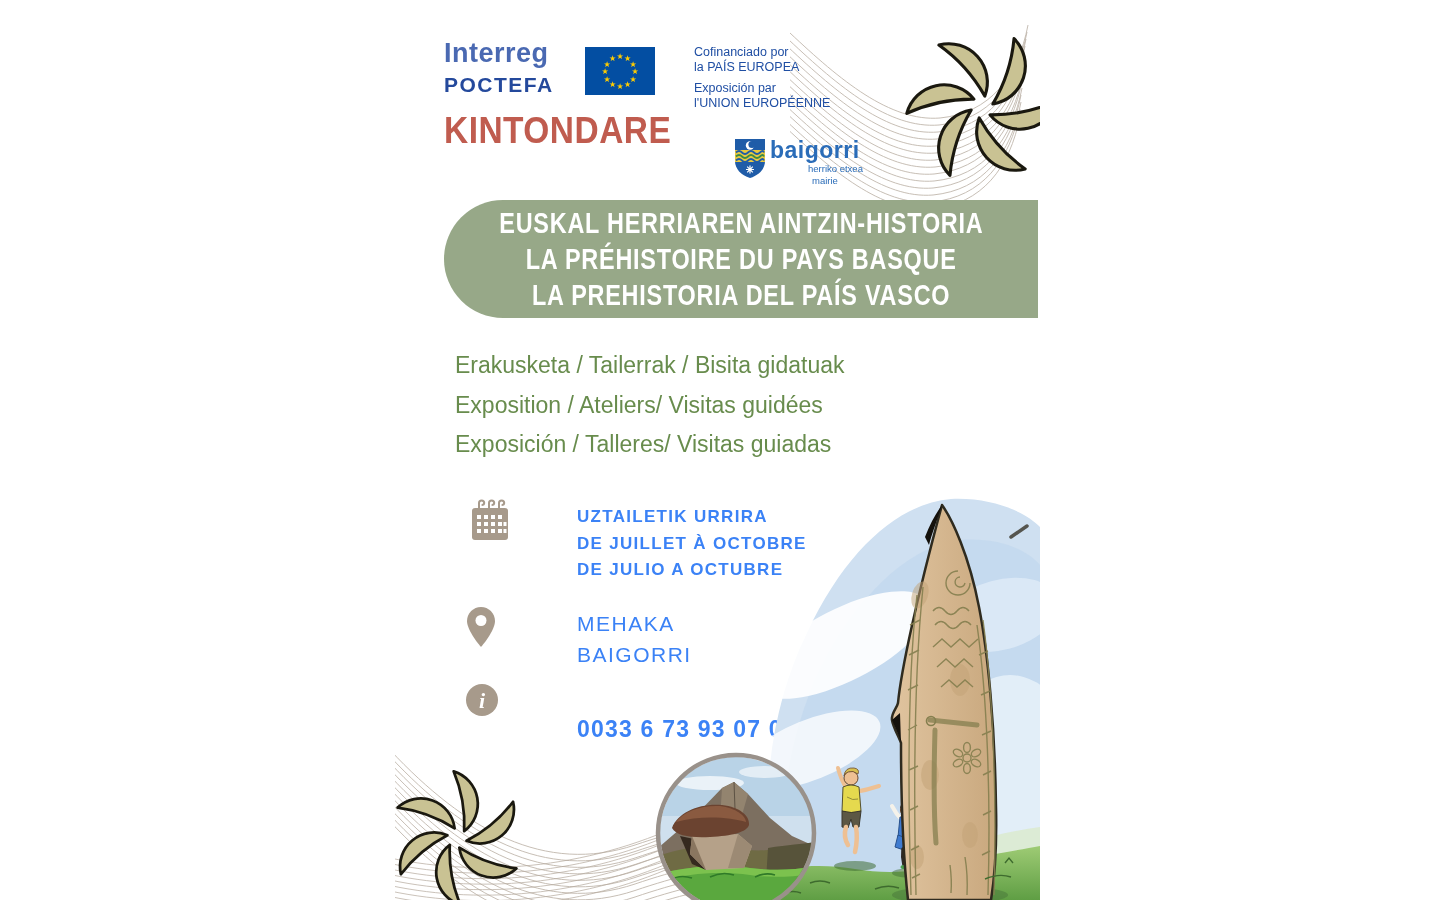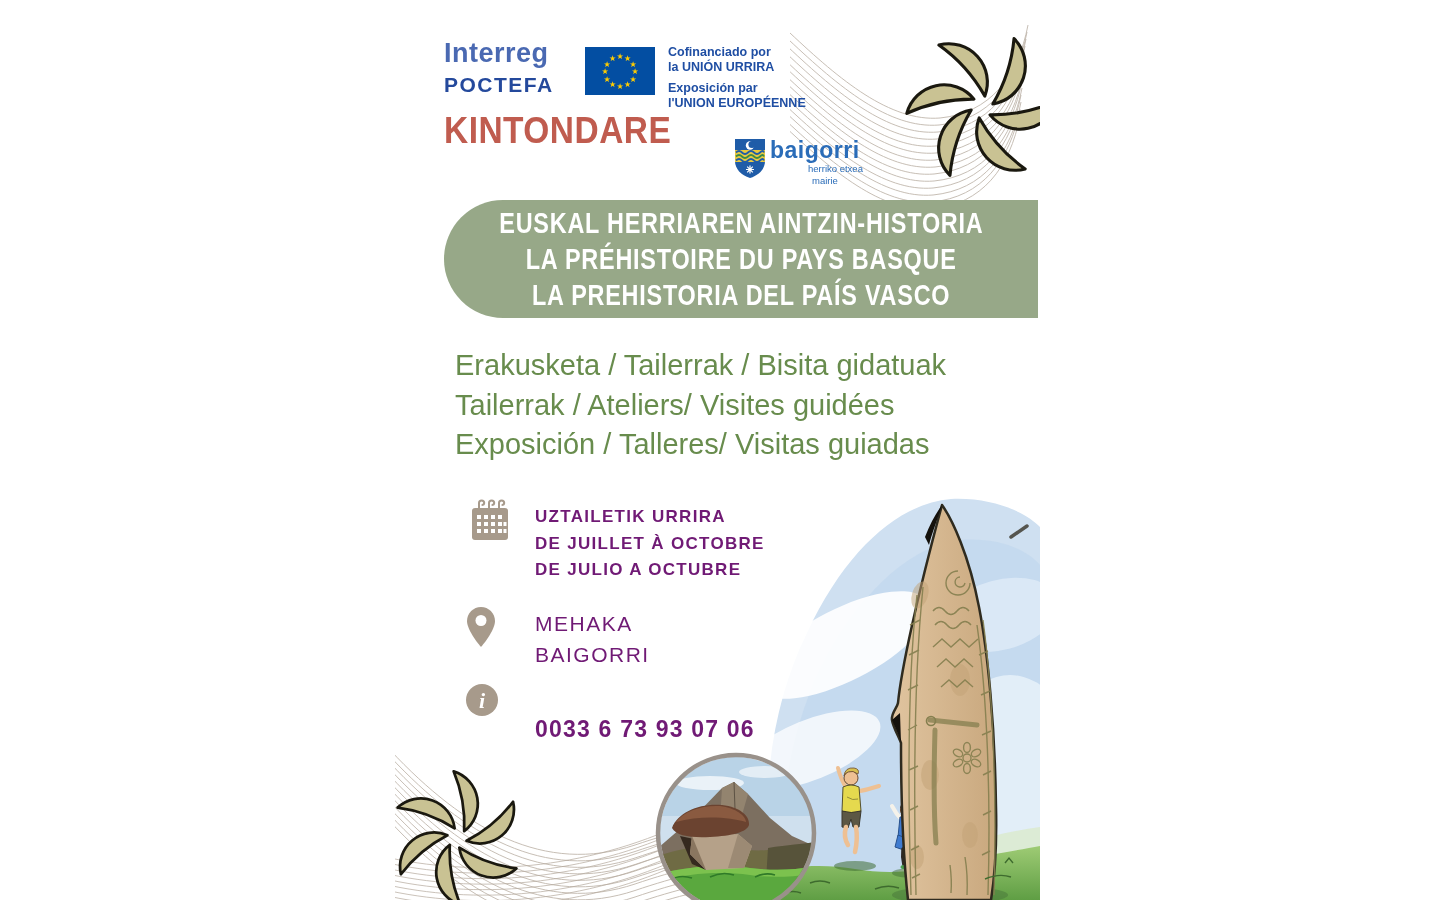--- a/index.html
+++ b/index.html
@@ -5,42 +5,42 @@
   html,body{margin:0;padding:0;background:#fff;}
   .page{position:relative;width:1350px;height:900px;background:#ffffff;overflow:hidden;
         font-family:"Liberation Sans", sans-serif;}
   .abs{position:absolute;}
 
   
   .interreg{left:444px;top:40px;line-height:1;}
   .interreg .brand{font-size:27px;font-weight:700;color:#4a69b2;letter-spacing:0.5px;}
   .interreg .program{font-size:21px;font-weight:800;color:#24499c;letter-spacing:1.5px;margin-top:7px;}
   .eu-flag{left:585px;top:47px;}
-  .eu-text{left:668px;top:45px;font-size:12.5px;font-weight:700;color:#1f4ea3;line-height:15px;}
+  .eu-text{left:694px;top:45px;font-size:12.5px;font-weight:400;color:#1f4ea3;line-height:15px;}
   .eu-text p{margin:0 0 6px 0;}
   .title{left:444px;top:110px;font-size:36px;font-weight:800;color:#c05c4f;letter-spacing:0.5px;
          transform:scaleX(0.93);transform-origin:left;}
   .baigorri{left:735px;top:139px;display:flex;align-items:flex-start;gap:5px;}
   .bg-text{line-height:1;}
   .bg-name{font-size:23px;font-weight:700;color:#2a6cb8;letter-spacing:0.5px;}
   .bg-sub{font-size:9.5px;color:#2a6cb8;margin-left:38px;margin-top:2px;}
   .bg-sub2{margin-left:42px;}
 
   
   .banner{left:444px;top:200px;width:594px;height:118px;background:#97a888;
           border-radius:59px 0 0 59px;display:flex;flex-direction:column;
           justify-content:center;align-items:center;gap:0;}
   .banner .line{color:#ffffff;font-weight:700;font-size:30px;line-height:36px;
                 letter-spacing:1px;white-space:nowrap;transform:scaleX(0.78);}
 
   
-  .activities{left:455px;top:346px;color:#688c4d;font-size:29px;line-height:39.5px;font-weight:400;}
+  .activities{left:455px;top:346px;color:#688c4d;font-size:23px;line-height:39.5px;font-weight:400;}
 
   
-  .d-text{color:#701a75;}
+  .d-text{color:#3b82f6;margin-left:42px;}
   .dates{left:535px;top:504px;font-size:17px;font-weight:600;letter-spacing:1.3px;line-height:26.5px;}
   .loc{left:535px;top:608px;font-size:21px;font-weight:500;letter-spacing:1.5px;line-height:31px;}
   .email{left:535px;top:681px;font-size:22px;font-weight:400;letter-spacing:0.3px;}
   .phone{left:535px;top:716px;font-size:23px;font-weight:700;letter-spacing:1.2px;}
 </style>
 </head>
 <body>
 
 <div class="page">
 
@@ -97,21 +97,21 @@
         <text x="27.5" y="40">★</text>
         <text x="22" y="34.5">★</text>
       <text x="20" y="27">★</text>
         <text x="22" y="19.5">★</text>
         <text x="27.5" y="14">★</text>
     </g>
   </svg>
 
   <div class="abs eu-text">
     <p><span>Cofinanciado por</span><br>
-       <span>la UNIÓN URRIRA</span></p>
+       <span>la PAÍS EUROPEA</span></p>
     <p><span>Exposición par</span><br>
        <span>l'UNION EUROPÉENNE</span></p>
   </div>
 
   <h1 class="abs title" style="margin:0;">KINTONDARE</h1>
 
   <div class="abs baigorri">
     <svg width="30" height="39" viewBox="0 0 30 39">
       <path d="M0 0 H30 V22 C30 30 24 36 15 39 C6 36 0 30 0 22 Z" fill="#1f5ca8"></path>
       <circle cx="15" cy="6.5" r="4.2" fill="#ffffff"></circle>
@@ -133,21 +133,21 @@
   </div>
 
   <div class="abs banner">
     <div class="line">EUSKAL HERRIAREN AINTZIN-HISTORIA</div>
     <div class="line">LA PRÉHISTOIRE DU PAYS BASQUE</div>
     <div class="line">LA PREHISTORIA DEL PAÍS VASCO</div>
   </div>
 
   <div class="abs activities">
     <div>Erakusketa / Tailerrak / Bisita gidatuak</div>
-    <div>Tailerrak / Ateliers/ Visites guidées</div>
+    <div>Exposition / Ateliers/ Visitas guidées</div>
     <div>Exposición / Talleres/ Visitas guiadas</div>
   </div>
 
   <svg class="abs" style="left:470px;top:499px;" width="40" height="44" viewBox="0 0 40 44">
     <g stroke="#a79a8b" stroke-width="2" fill="none">
       <path d="M9 10 V4 a2.6 2.6 0 0 1 5.2 0 q0 2 -2.6 2"></path>
       <path d="M19 10 V4 a2.6 2.6 0 0 1 5.2 0 q0 2 -2.6 2"></path>
       <path d="M29 10 V4 a2.6 2.6 0 0 1 5.2 0 q0 2 -2.6 2"></path>
     </g>
     <rect x="2" y="9" width="36" height="32" rx="3" fill="#a79a8b"></rect>

